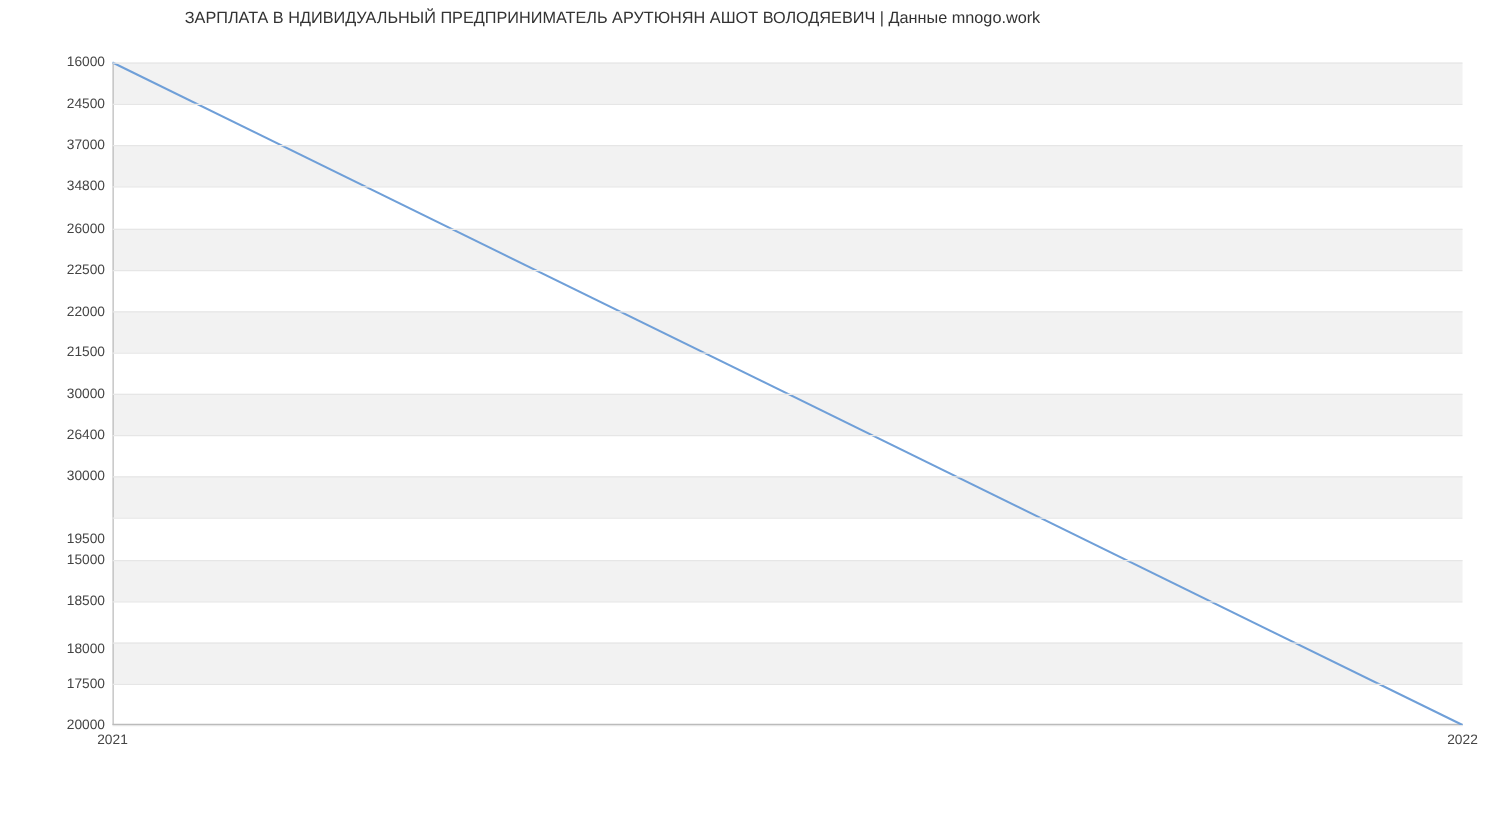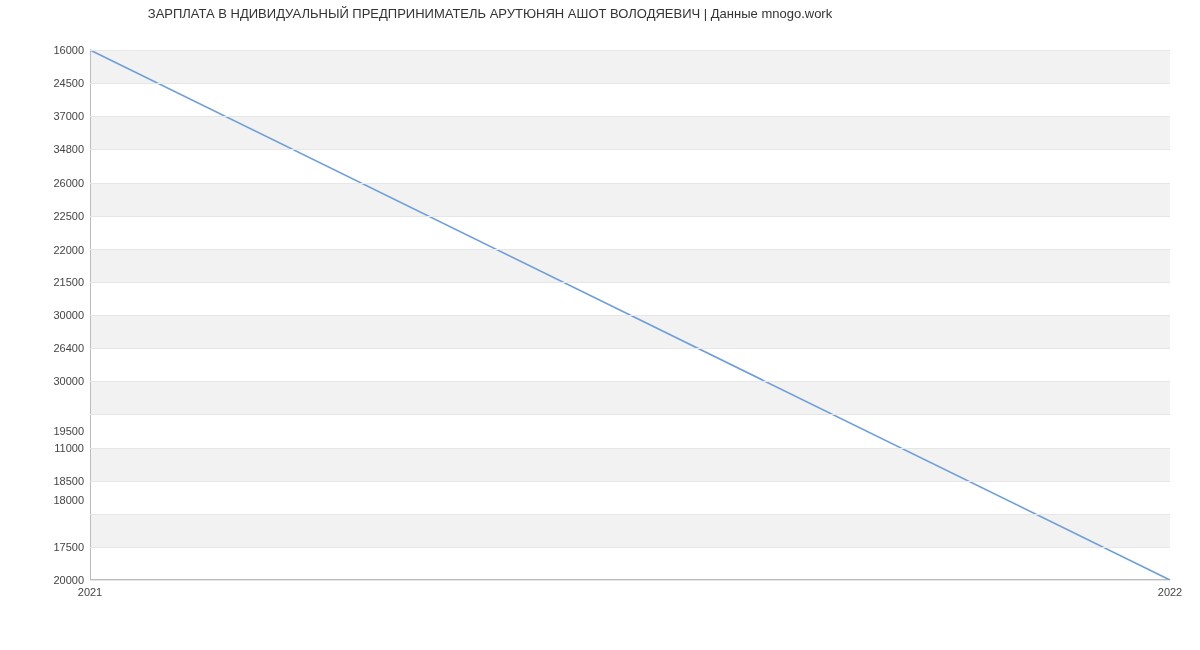--- a/index.html
+++ b/index.html
@@ -105,25 +105,25 @@
     <div class="axis-y"></div>
     <div class="axis-x"></div>
     <svg class="line-layer" id="line-layer" preserveAspectRatio="none" viewBox="0 0 1080 530">
         <path d="M0,0 L1080,530" fill="none" stroke="#6f9fd8" stroke-width="1.6"></path>
       </svg>
   <div class="gridline-h" style="top: 530px;"></div>
       <div class="y-tick-label" style="top: 530px;">20000</div>
       <div class="gridline-h" style="top: 496.875px;"></div>
       <div class="y-tick-label" style="top: 496.875px;">17500</div>
       <div class="gridline-h" style="top: 463.75px;"></div>
-      <div class="y-tick-label" style="top: 450px;">18000</div>
+      <div class="y-tick-label" style="top: 469px;">18000</div>
       <div class="gridline-h" style="top: 430.625px;"></div>
       <div class="y-tick-label" style="top: 430.625px;">18500</div>
       <div class="gridline-h" style="top: 397.5px;"></div>
-      <div class="y-tick-label" style="top: 397.5px;">11000</div>
+      <div class="y-tick-label" style="top: 397.5px;">15000</div>
       <div class="gridline-h" style="top: 364.375px;"></div>
       <div class="y-tick-label" style="top: 364.375px; margin-top: 17px;">19500</div>
       <div class="gridline-h" style="top: 331.25px;"></div>
       <div class="y-tick-label" style="top: 331.25px;">30000</div>
       <div class="gridline-h" style="top: 298.125px;"></div>
       <div class="y-tick-label" style="top: 298.125px;">26400</div>
       <div class="gridline-h" style="top: 265px;"></div>
       <div class="y-tick-label" style="top: 265px;">30000</div>
       <div class="gridline-h" style="top: 231.875px;"></div>
       <div class="y-tick-label" style="top: 231.875px;">21500</div>

